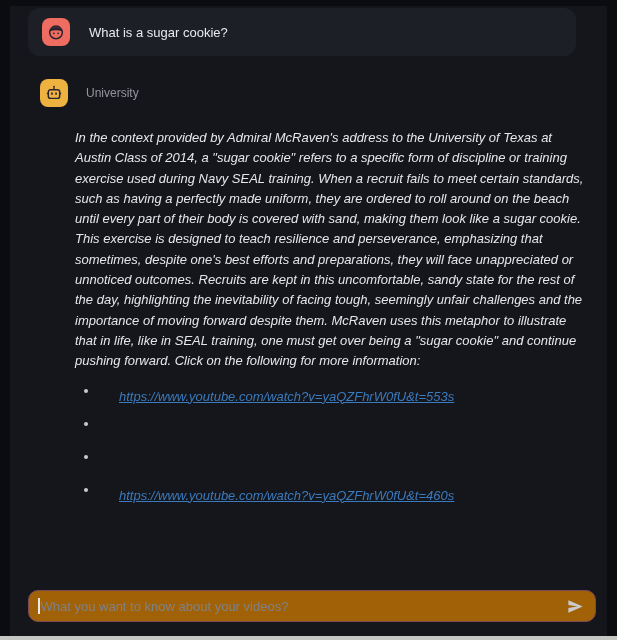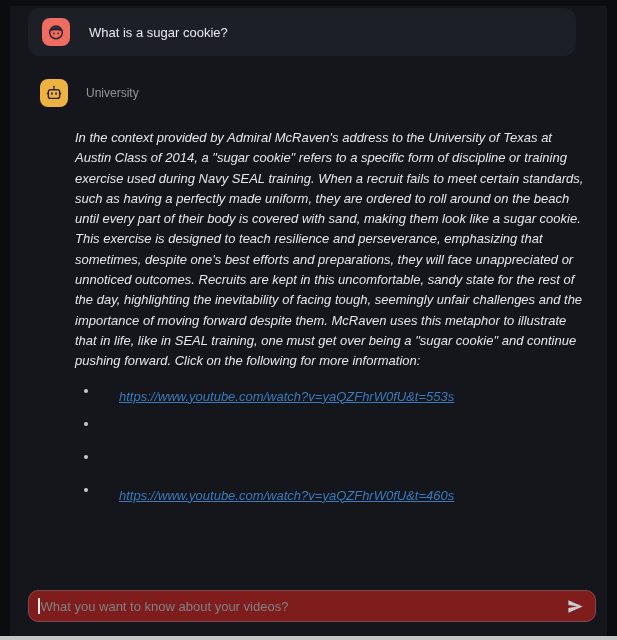--- a/index.html
+++ b/index.html
@@ -21,21 +21,21 @@
   .bot-header{display:flex;align-items:center;}
   .bot-name{margin-left:18px;color:#94959c;font-size:12px;}
   .bot-content{margin-left:35px;margin-top:21px;width:516px;font-style:italic;}
   .bot-paragraph{margin:0;color:#e6e7ea;font-size:13px;line-height:20.3px;}
   .link-list{list-style:none;margin:17px 0 0 0;padding:0;}
   .link-list li{display:flex;margin-bottom:13px;height:20px;gap:22px;}
   .bullet{width:4px;height:4px;border-radius:50%;background:#c9cacd;margin-left:9px;margin-right:9px;flex:0 0 auto;}
   .yt-link{color:#3b7abc;font-size:13px;text-decoration:underline;cursor:pointer;}
 
   
-  .composer{position:absolute;left:18px;top:584px;width:566px;height:30px;background:#7f1d1d;
+  .composer{position:absolute;left:18px;top:584px;width:566px;height:30px;background:#a16207;
     border:1px solid #7d4a53;border-radius:10px;display:flex;align-items:center;}
   .caret{width:1.5px;height:16px;background:#e8e9ec;margin-left:9px;flex:0 0 auto;}
   .chat-input{flex:1;background:transparent;border:none;outline:none;color:#e8e9ec;font-size:13px;
     font-family:"Liberation Sans", sans-serif;padding:0 6px 0 1px;}
   .chat-input::placeholder{color:#7f8187;}
   .send-btn{background:transparent;border:none;padding:0 10px 0 0;cursor:pointer;display:flex;align-items:center;}
 </style>
 </head>
 <body>
 

